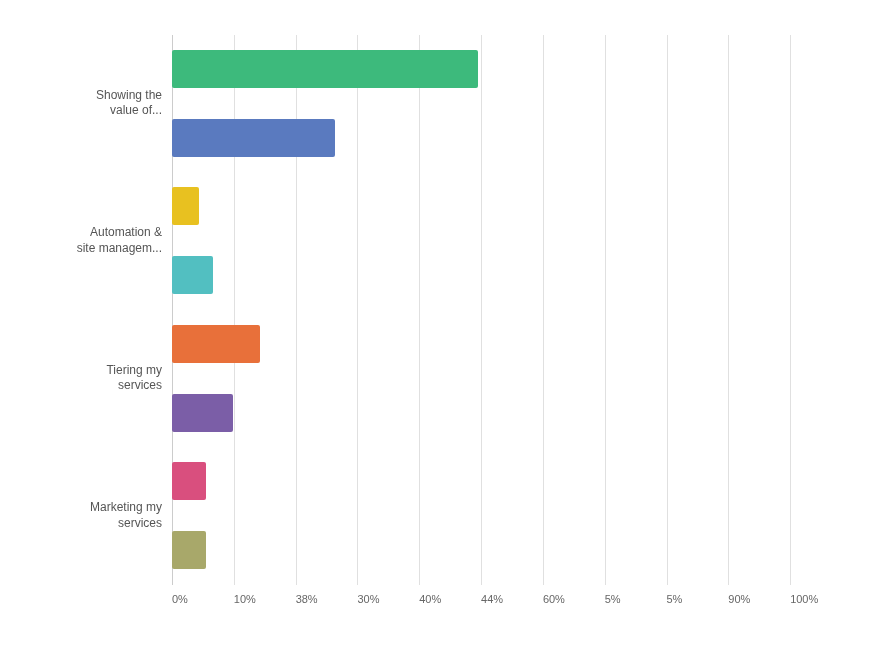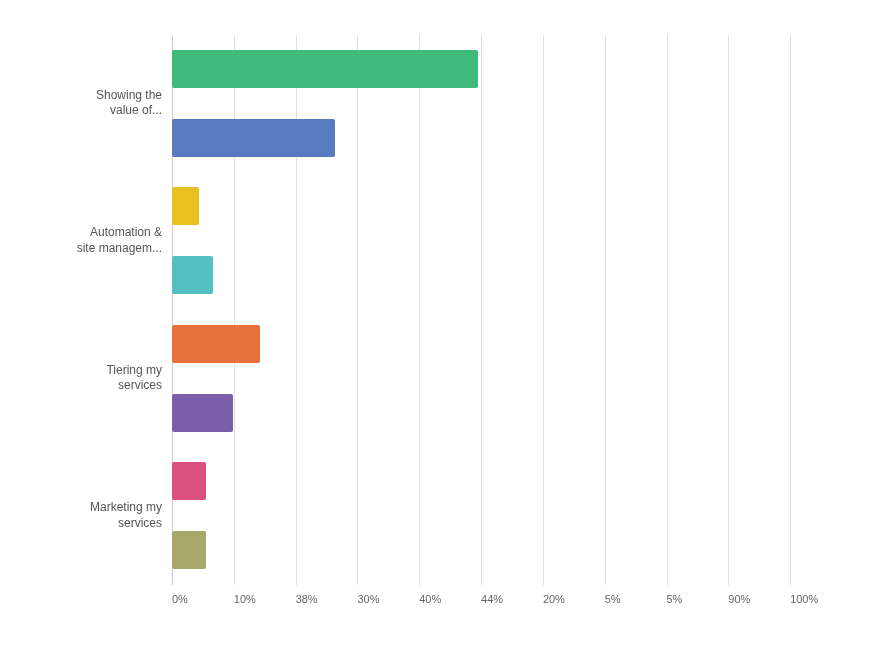--- a/index.html
+++ b/index.html
@@ -160,19 +160,19 @@
         </div>
     </div>
   </div>
   <div class="x-axis-labels" id="x-labels">
       <div class="x-label">0%</div>
       <div class="x-label">10%</div>
       <div class="x-label">38%</div>
       <div class="x-label">30%</div>
       <div class="x-label">40%</div>
       <div class="x-label">44%</div>
-      <div class="x-label">20%</div>
+      <div class="x-label">60%</div>
       <div class="x-label">5%</div>
       <div class="x-label">5%</div>
       <div class="x-label">90%</div>
       <div class="x-label">100%</div>
     </div>
 </div>
 
 </body></html>

